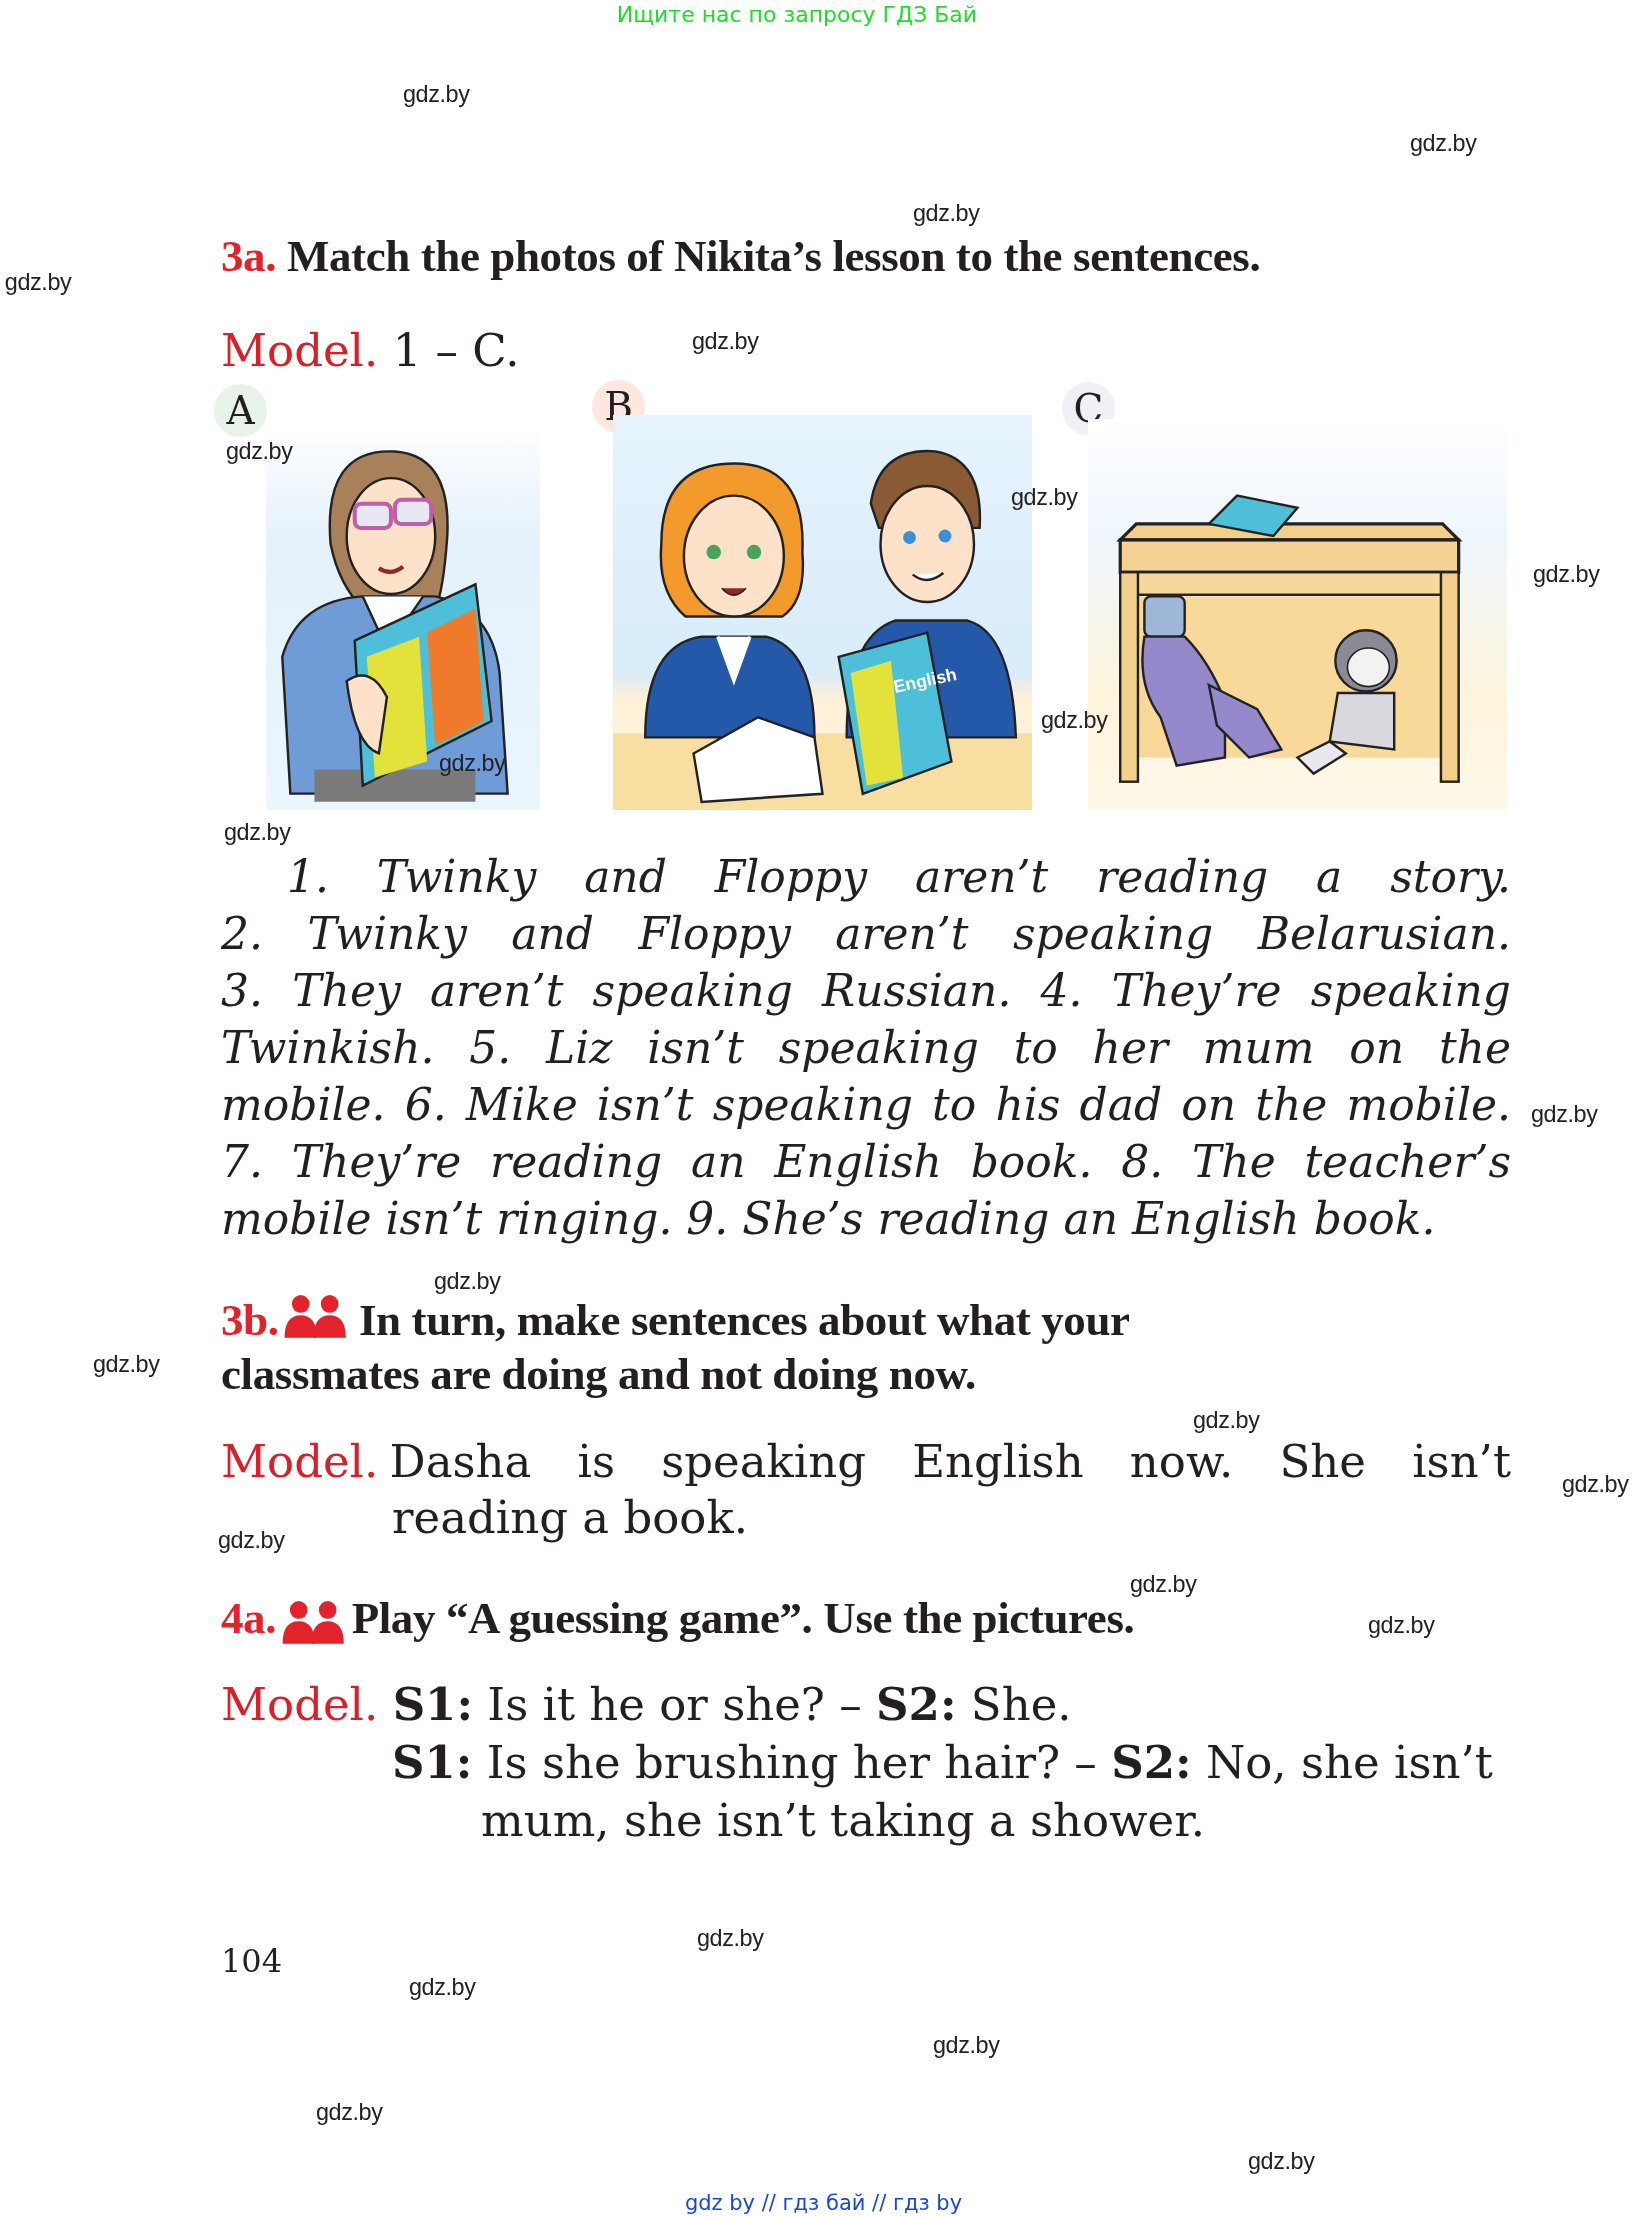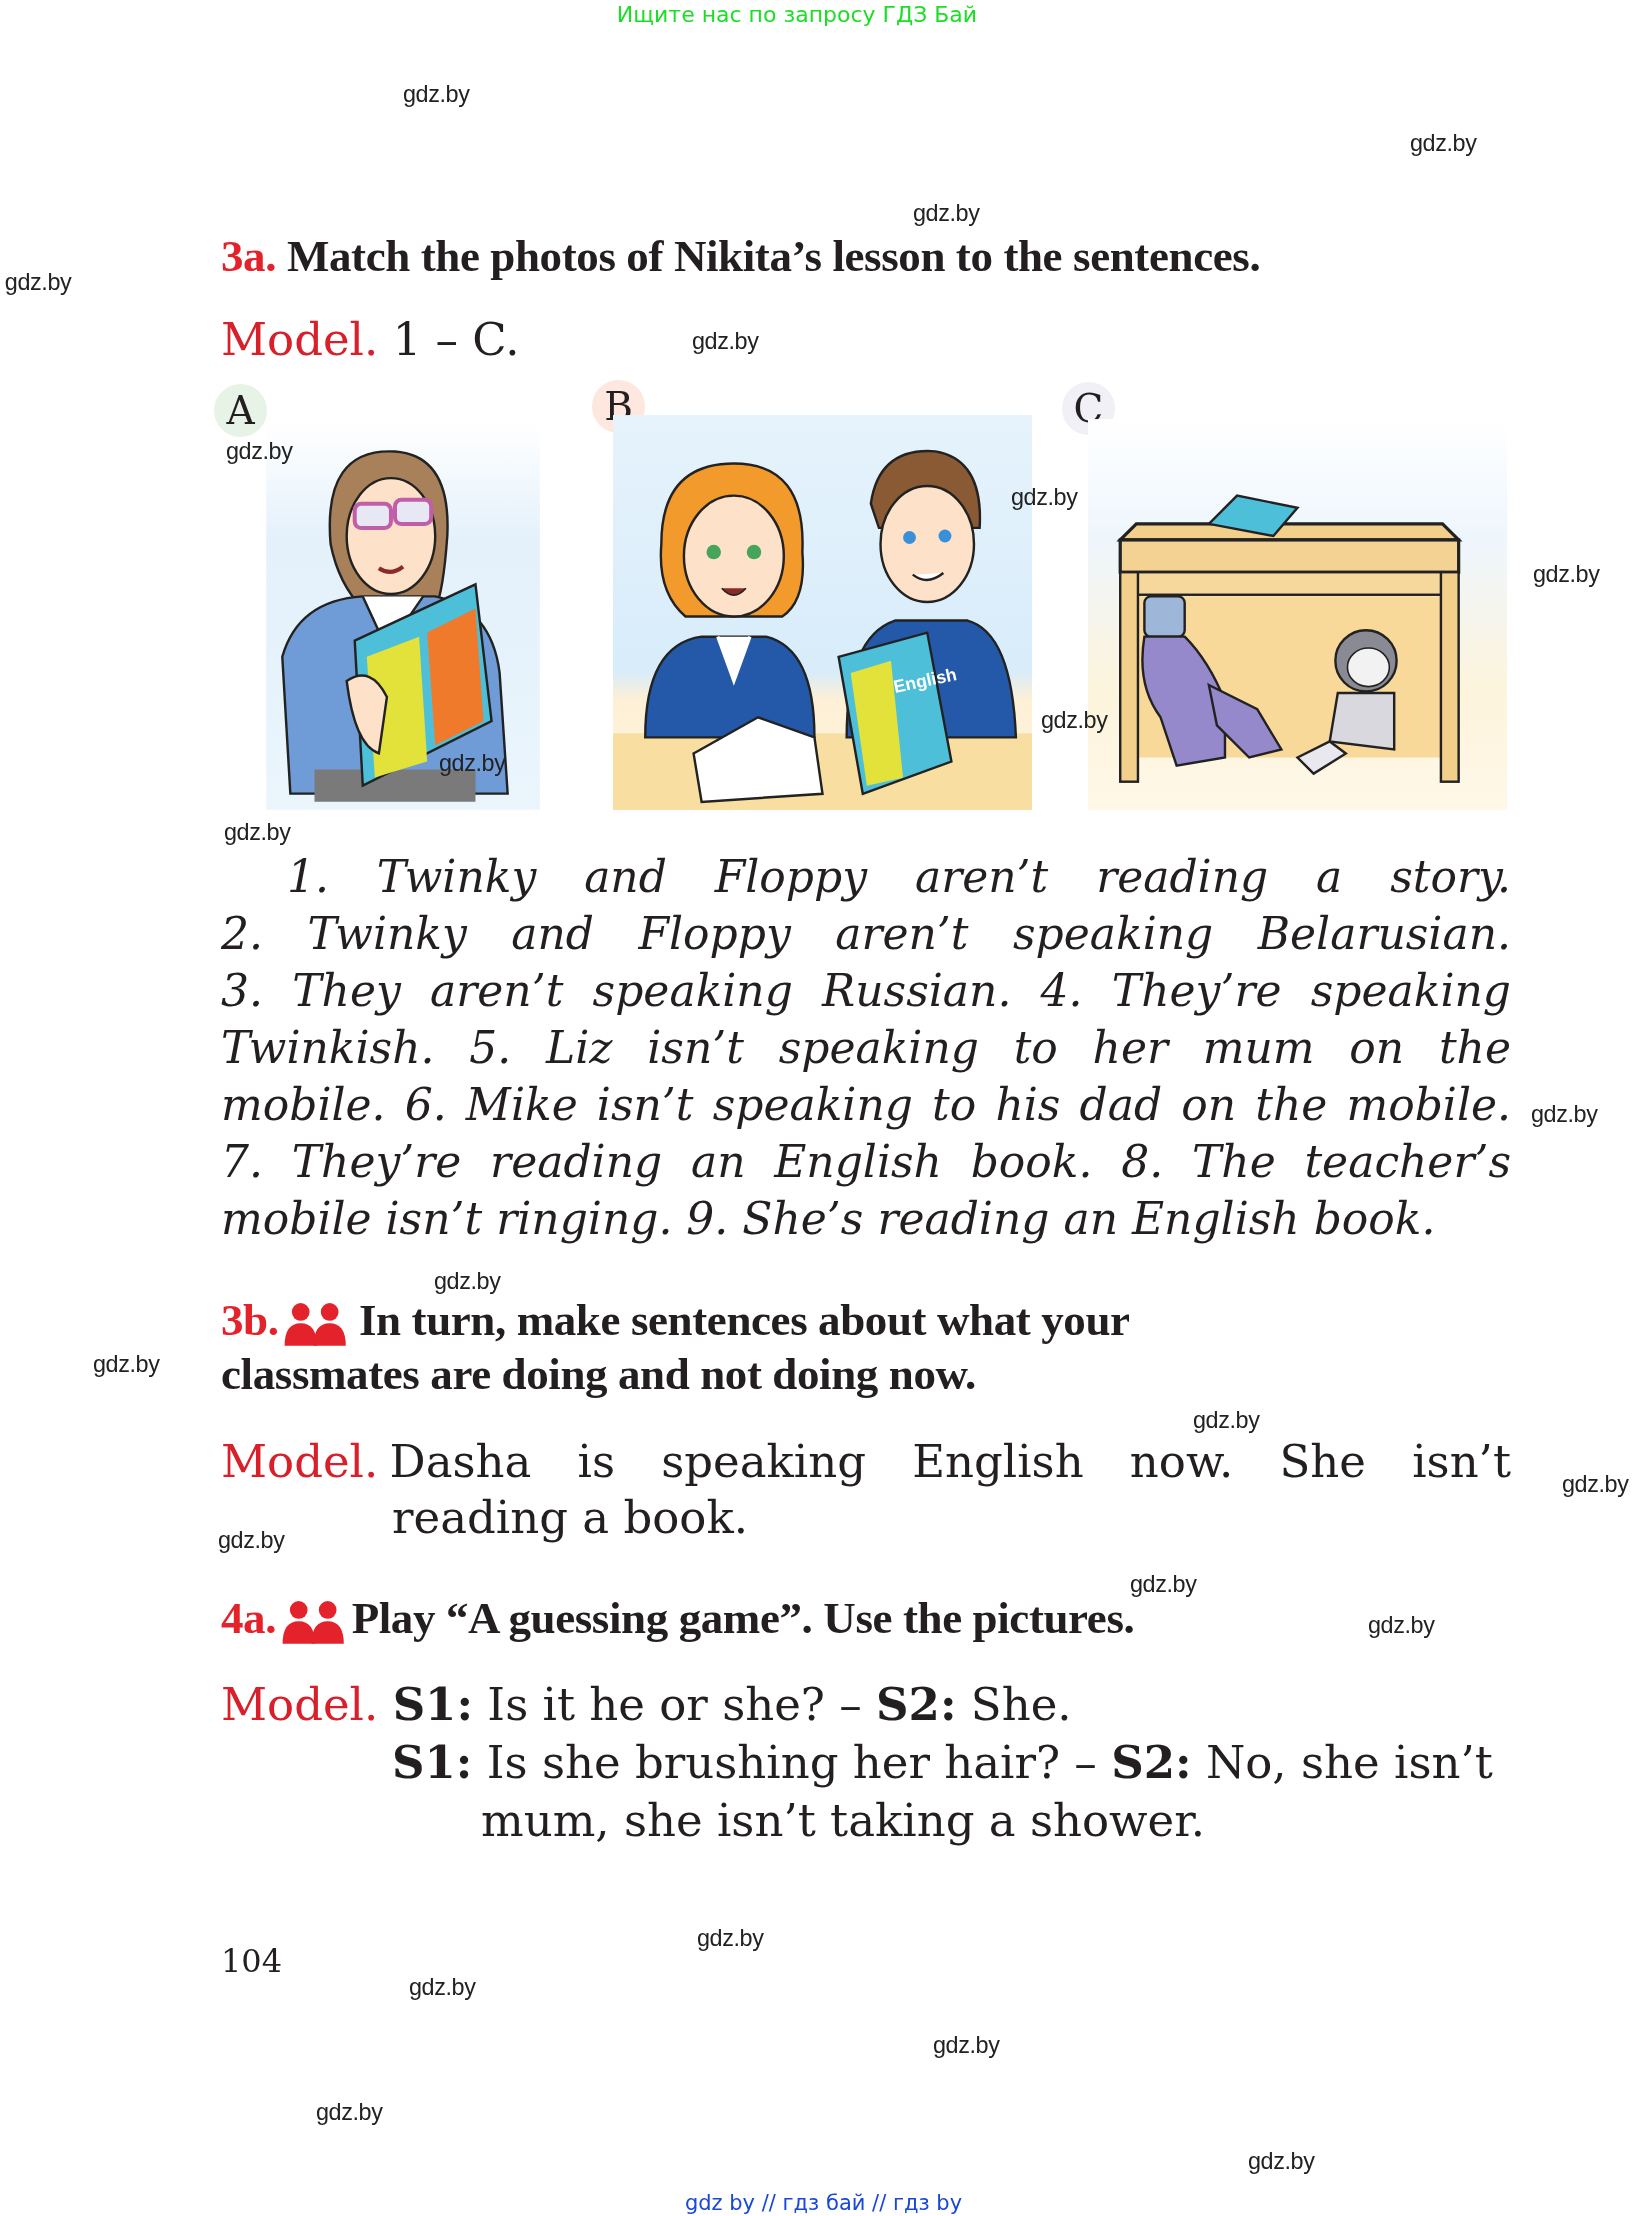--- a/index.html
+++ b/index.html
@@ -48,21 +48,21 @@
 <div class="wm" style="left:409px;top:1967px">gdz.by</div>
 <div class="wm" style="left:933px;top:2025px">gdz.by</div>
 <div class="wm" style="left:316px;top:2092px">gdz.by</div>
 <div class="wm" style="left:1248px;top:2141px">gdz.by</div>
 
 <div class="task-head" style="top:230px">
   <span class="task-num">3a.</span>
   <span>Match the photos of Nikita’s lesson to the sentences.</span>
 </div>
 
-<div class="model-line" style="top:313px">
+<div class="model-line" style="top:324px">
   <span class="model-label">Model.</span>
   <span>1 – C.</span>
 </div>
 
 <div class="letter" style="left:214px;top:384px;background:#e8f3e8">A</div>
 <div class="letter" style="left:592px;top:380px;background:#fde7de">B</div>
 <div class="letter" style="left:1062px;top:382px;background:#f1f0f6">C</div>
 
 <div class="pic" style="left:234px;top:415px;width:330px;height:395px">
   <svg width="330" height="395" viewBox="0 0 410 490">
@@ -154,21 +154,21 @@
   <span class="ln">2. Twinky and Floppy aren’t speaking Belarusian.</span>
   <span class="ln">3. They aren’t speaking Russian. 4. They’re speaking</span>
   <span class="ln">Twinkish. 5. Liz isn’t speaking to her mum on the</span>
   <span class="ln">mobile. 6. Mike isn’t speaking to his dad on the mobile.</span>
   <span class="ln">7. They’re reading an English book. 8. The teacher’s</span>
   <span class="ln last">mobile isn’t ringing. 9. She’s reading an English book.</span>
 </div>
 
 <div class="task-head" style="top:1294px;width:1290px">
   <div style="display:flex;justify-content:space-between;align-items:flex-end;white-space:nowrap">
-    <span style="display:flex;align-items:flex-end">
+    <span style="display:flex;align-items:flex-start">
       <span class="task-num">3b.</span>
       <svg class="people-icon" viewBox="0 0 82 54">
         <circle cx="22" cy="12" r="11" fill="#e3222b"></circle>
           <path d="M2 54 Q2 26 22 26 Q42 26 42 54Z" fill="#e3222b"></path>
         <circle cx="58" cy="12" r="11" fill="#e3222b"></circle>
           <path d="M38 54 Q38 26 58 26 Q78 26 78 54Z" fill="#e3222b"></path>
       </svg>
     </span>
     <span style="flex:1;display:flex;justify-content:space-between;padding-left:4.8px">In turn, make sentences about what your</span>
   </div>

